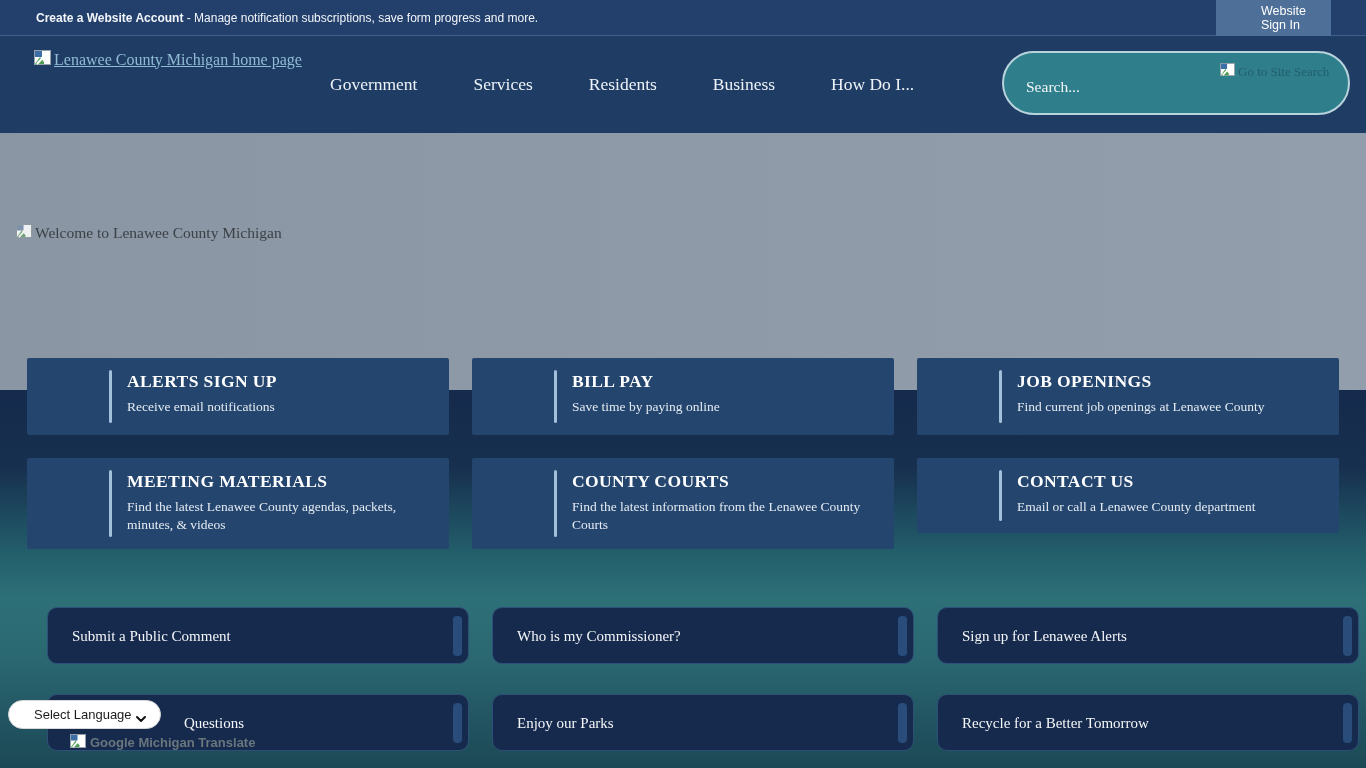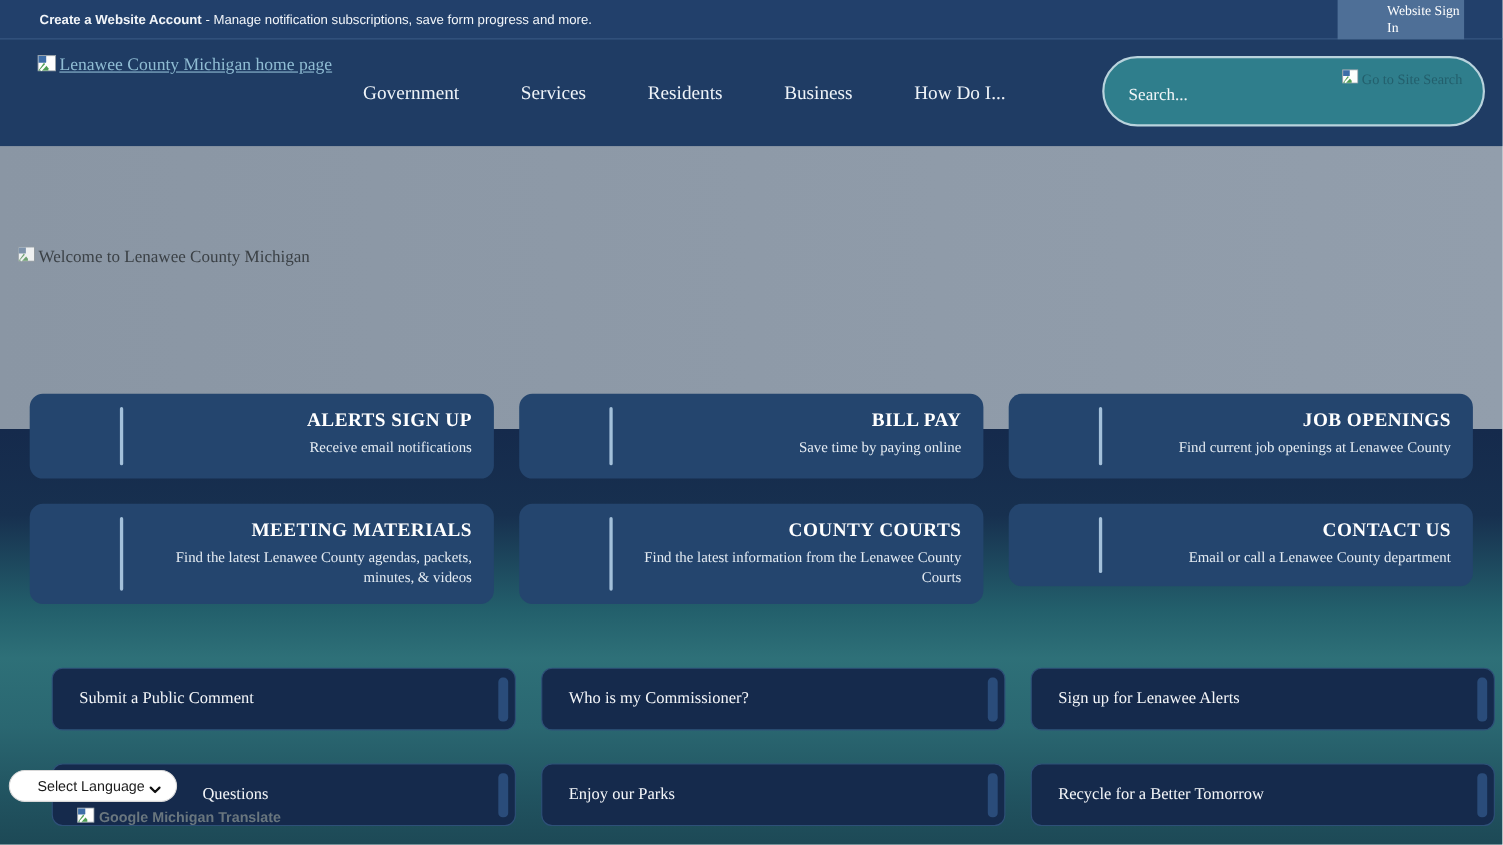--- a/index.html
+++ b/index.html
@@ -25,21 +25,21 @@
   }
   .topbar-msg {
     position: absolute; left: 36px; top: 0; height: 36px;
     display: flex; align-items: center; color: #f2f5f9; font-size: 12px;
   }
   .topbar-msg b { font-weight: bold; }
   .signin-btn {
     position: absolute; left: 1216px; top: 0; width: 115px; height: 36px;
     background: #4e6f97; color: #ffffff; font-size: 12.5px;
     display: flex; align-items: center; justify-content: center;
-    font-family: Liberation Serif, serif; cursor: pointer; padding-left: 45px;
+    font-family: Liberation Sans, sans-serif; cursor: pointer; padding-left: 45px;
   }
 
   
   .header { position: absolute; left: 0; top: 36px; width: 1366px; height: 97px; background: #1f3c64; }
   .logo-link {
     position: absolute; left: 34px; top: 14px; display: flex; align-items: center; gap: 3px;
     color: #8fbcd3; font-size: 16px; text-decoration: underline; cursor: pointer;
   }
   .mainnav {
     position: absolute; left: 330px; top: 0; height: 97px;
@@ -69,22 +69,22 @@
   .hero-alt {
     position: absolute; left: 16px; top: 91px; display: flex; align-items: center; gap: 3px;
     color: #3b4146; font-size: 15.5px;
   }
 
   
   .card-row { position: absolute; left: 27px; display: flex; gap: 23px; align-items: flex-start; }
   .card-row-1 { top: 358px; }
   .card-row-2 { top: 458px; }
   .card {
-    position: relative; width: 422px; background: #24456e; border-radius: 12px;
-    cursor: pointer; color: #ffffff; text-align: right;
+    position: relative; width: 422px; background: #24456e; border-radius: 2px;
+    cursor: pointer; color: #ffffff;
   }
   .card .divider {
     position: absolute; left: 82px; top: 12px; bottom: 12px; width: 3px;
     background: #a3c0da; border-radius: 2px;
   }
   .card .card-body { padding: 13px 20px 13px 100px; }
   .card .card-title { font-size: 17.5px; font-weight: bold; letter-spacing: 0.4px; }
   .card .card-desc { margin-top: 6px; font-size: 13.5px; line-height: 1.3; color: #e4ebf2; }
   .h77 { height: 77px; } .h91 { height: 91px; } .h75 { height: 75px; }
 

